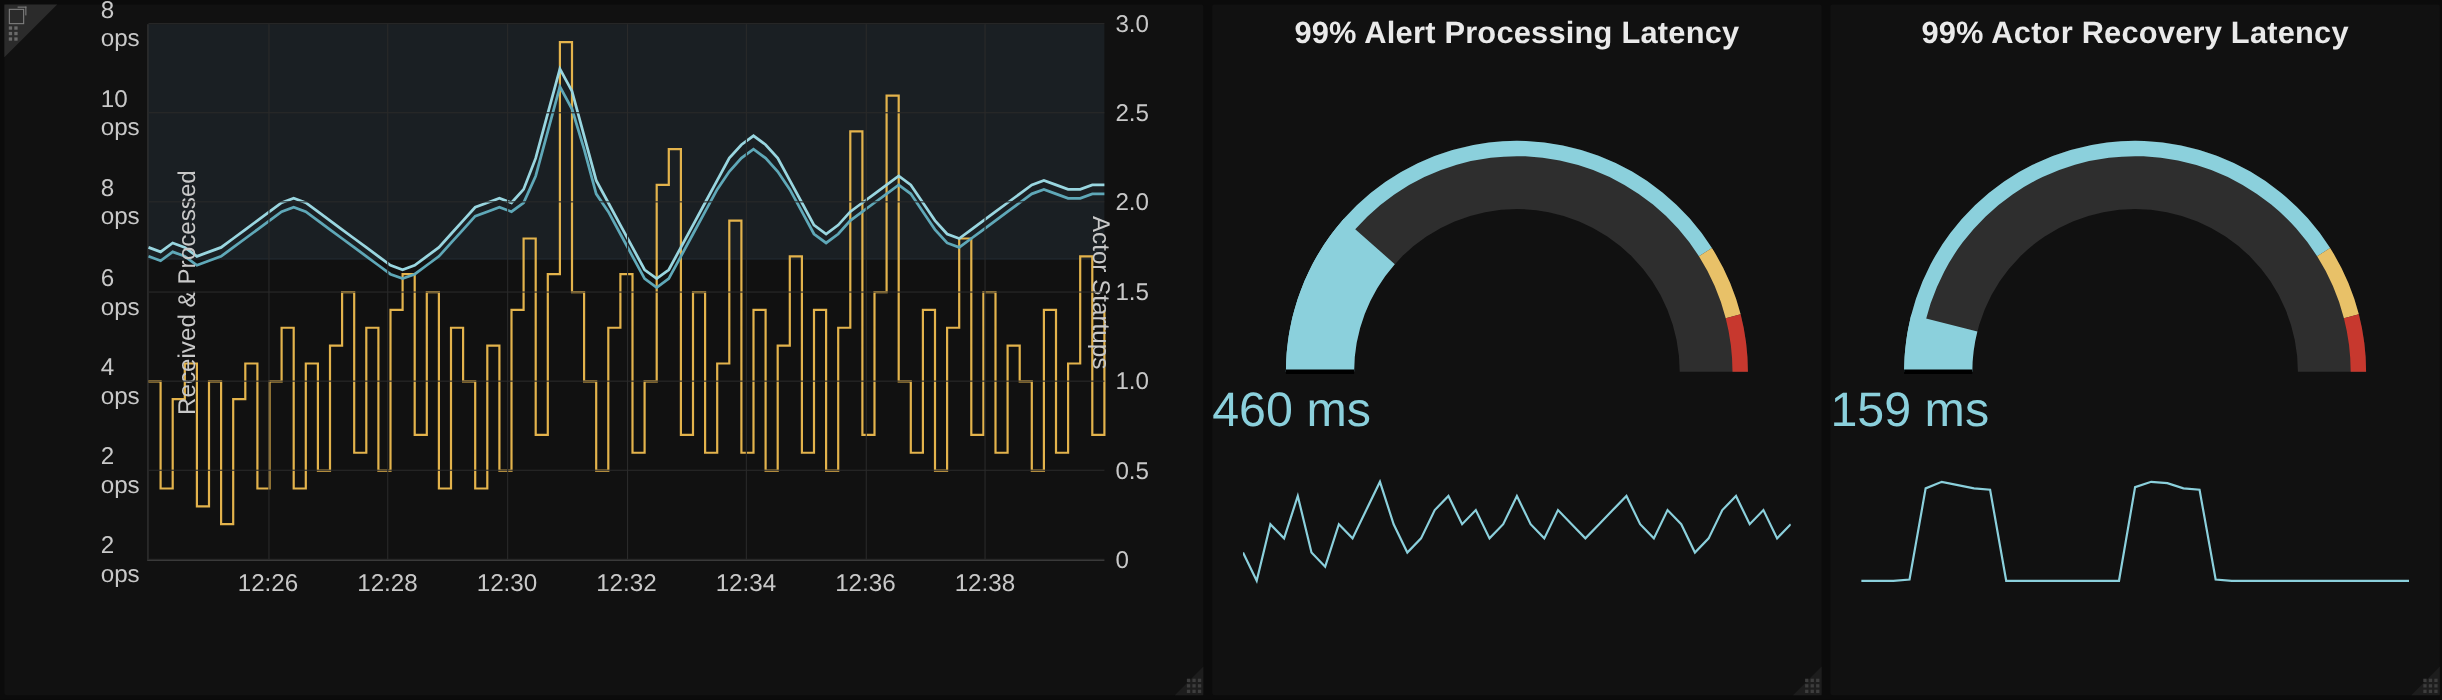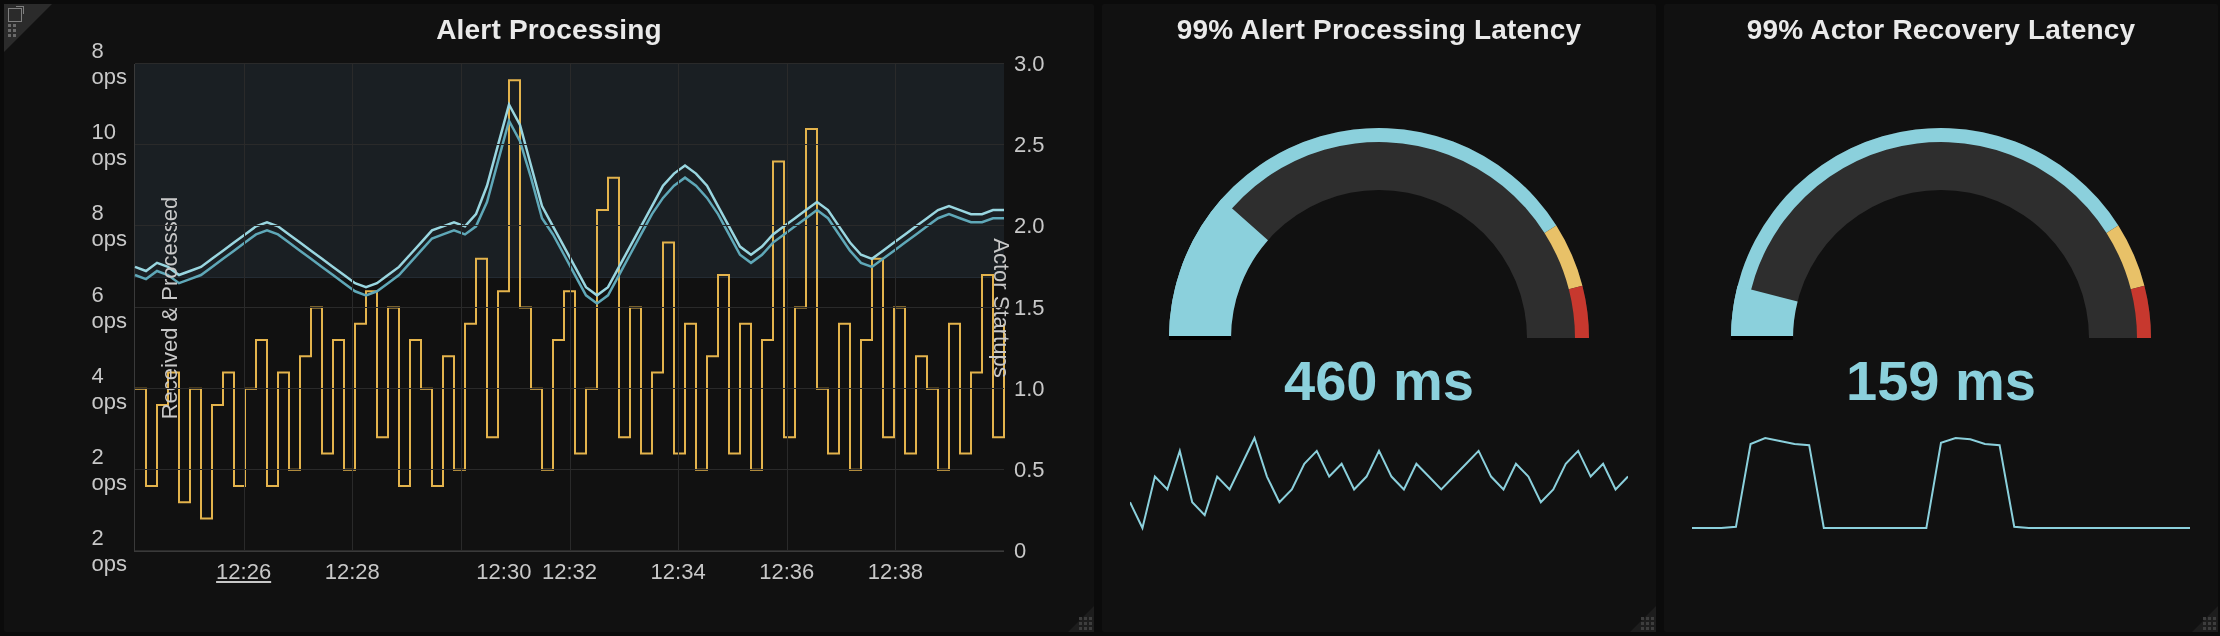--- a/index.html
+++ b/index.html
@@ -162,23 +162,22 @@
     position: relative;
     width: 100%;
     height: 510px;
     margin-top: 22px;
   }
   .gauge-svg { display:block; margin: 0 auto; }
   .gauge-value {
     position: absolute;
     left: 0; right: 0;
     top: 280px;
-    text-align: center;
-    font-size: 56px;
-    font-weight: 700;
+    font-size: 44px;
+    font-weight: 400;
     color: #8bd0dc;
   }
   .sparkline {
     position: absolute;
     left: 28px; right: 28px;
     top: 350px;
     height: 120px;
   }
   .sparkline svg { width:100%; height:100%; }
   .spark-path { stroke:#8bd0dc; stroke-width:2; fill:none; }
@@ -195,21 +194,20 @@
         <div class="drag-dots">
           <span></span>
             <span></span>
             <span></span>
             <span></span>
             <span></span>
             <span></span>
         </div>
       </div>
     </div>
-    <div class="panel-title">Alert Processing</div>
 
     <div class="chart-area">
       <div class="plot" id="plot">
         <div class="zoom-region"></div>
         <svg class="lines" id="plot-svg" preserveAspectRatio="none" viewBox="0 0 870 488">
             <path d="M 0 325.33333333333337 L 11.012658227848101 325.33333333333337 L 11.012658227848101 422.93333333333334 L 22.025316455696203 422.93333333333334 L 22.025316455696203 341.6 L 33.037974683544306 341.6 L 33.037974683544306 309.06666666666666 L 44.050632911392405 309.06666666666666 L 44.050632911392405 439.2 L 55.06329113924051 439.2 L 55.06329113924051 325.33333333333337 L 66.07594936708861 325.33333333333337 L 66.07594936708861 455.4666666666667 L 77.0886075949367 455.4666666666667 L 77.0886075949367 341.6 L 88.10126582278481 341.6 L 88.10126582278481 309.06666666666666 L 99.1139240506329 309.06666666666666 L 99.1139240506329 422.93333333333334 L 110.12658227848102 422.93333333333334 L 110.12658227848102 325.33333333333337 L 121.1392405063291 325.33333333333337 L 121.1392405063291 276.5333333333333 L 132.15189873417722 276.5333333333333 L 132.15189873417722 422.93333333333334 L 143.1645569620253 422.93333333333334 L 143.1645569620253 309.06666666666666 L 154.1772151898734 309.06666666666666 L 154.1772151898734 406.6666666666667 L 165.18987341772154 406.6666666666667 L 165.18987341772154 292.8 L 176.20253164556962 292.8 L 176.20253164556962 244 L 187.21518987341773 244 L 187.21518987341773 390.4 L 198.2278481012658 390.4 L 198.2278481012658 276.5333333333333 L 209.24050632911394 276.5333333333333 L 209.24050632911394 406.6666666666667 L 220.25316455696205 406.6666666666667 L 220.25316455696205 260.26666666666665 L 231.2658227848101 260.26666666666665 L 231.2658227848101 227.73333333333335 L 242.2784810126582 227.73333333333335 L 242.2784810126582 374.1333333333333 L 253.29113924050634 374.1333333333333 L 253.29113924050634 244 L 264.30379746835445 244 L 264.30379746835445 422.93333333333334 L 275.3164556962025 422.93333333333334 L 275.3164556962025 276.5333333333333 L 286.3291139240506 276.5333333333333 L 286.3291139240506 325.33333333333337 L 297.34177215189874 325.33333333333337 L 297.34177215189874 422.93333333333334 L 308.3544303797468 422.93333333333334 L 308.3544303797468 292.8 L 319.36708860759495 292.8 L 319.36708860759495 406.6666666666667 L 330.3797468354431 406.6666666666667 L 330.3797468354431 260.26666666666665 L 341.3924050632911 260.26666666666665 L 341.3924050632911 195.2 L 352.40506329113924 195.2 L 352.40506329113924 374.1333333333333 L 363.4177215189873 374.1333333333333 L 363.4177215189873 227.73333333333335 L 374.43037974683546 227.73333333333335 L 374.43037974683546 16.26666666666665 L 385.44303797468353 16.26666666666665 L 385.44303797468353 244 L 396.4556962025316 244 L 396.4556962025316 325.33333333333337 L 407.46835443037975 325.33333333333337 L 407.46835443037975 406.6666666666667 L 418.4810126582279 406.6666666666667 L 418.4810126582279 276.5333333333333 L 429.49367088607596 276.5333333333333 L 429.49367088607596 227.73333333333335 L 440.5063291139241 227.73333333333335 L 440.5063291139241 390.4 L 451.5189873417721 390.4 L 451.5189873417721 325.33333333333337 L 462.5316455696202 325.33333333333337 L 462.5316455696202 146.39999999999998 L 473.5443037974684 146.39999999999998 L 473.5443037974684 113.86666666666667 L 484.5569620253164 113.86666666666667 L 484.5569620253164 374.1333333333333 L 495.5696202531646 374.1333333333333 L 495.5696202531646 244 L 506.5822784810127 244 L 506.5822784810127 390.4 L 517.5949367088607 390.4 L 517.5949367088607 309.06666666666666 L 528.6075949367089 309.06666666666666 L 528.6075949367089 178.93333333333334 L 539.620253164557 178.93333333333334 L 539.620253164557 390.4 L 550.632911392405 390.4 L 550.632911392405 260.26666666666665 L 561.6455696202531 260.26666666666665 L 561.6455696202531 406.6666666666667 L 572.6582278481012 406.6666666666667 L 572.6582278481012 292.8 L 583.6708860759494 292.8 L 583.6708860759494 211.4666666666667 L 594.6835443037975 211.4666666666667 L 594.6835443037975 390.4 L 605.6962025316456 390.4 L 605.6962025316456 260.26666666666665 L 616.7088607594936 260.26666666666665 L 616.7088607594936 406.6666666666667 L 627.7215189873417 406.6666666666667 L 627.7215189873417 276.5333333333333 L 638.7341772151899 276.5333333333333 L 638.7341772151899 97.60000000000002 L 649.746835443038 97.60000000000002 L 649.746835443038 374.1333333333333 L 660.7594936708862 374.1333333333333 L 660.7594936708862 244 L 671.7721518987341 244 L 671.7721518987341 65.06666666666666 L 682.7848101265822 65.06666666666666 L 682.7848101265822 325.33333333333337 L 693.7974683544304 325.33333333333337 L 693.7974683544304 390.4 L 704.8101265822785 390.4 L 704.8101265822785 260.26666666666665 L 715.8227848101267 260.26666666666665 L 715.8227848101267 406.6666666666667 L 726.8354430379746 406.6666666666667 L 726.8354430379746 276.5333333333333 L 737.8481012658227 276.5333333333333 L 737.8481012658227 195.2 L 748.8607594936709 195.2 L 748.8607594936709 374.1333333333333 L 759.873417721519 374.1333333333333 L 759.873417721519 244 L 770.8860759493671 244 L 770.8860759493671 390.4 L 781.8987341772151 390.4 L 781.8987341772151 292.8 L 792.9113924050632 292.8 L 792.9113924050632 325.33333333333337 L 803.9240506329114 325.33333333333337 L 803.9240506329114 406.6666666666667 L 814.9367088607595 406.6666666666667 L 814.9367088607595 260.26666666666665 L 825.9493670886076 260.26666666666665 L 825.9493670886076 390.4 L 836.9620253164558 390.4 L 836.9620253164558 309.06666666666666 L 847.9746835443037 309.06666666666666 L 847.9746835443037 211.4666666666667 L 858.9873417721519 211.4666666666667 L 858.9873417721519 374.1333333333333 L 870 374.1333333333333 L 870 260.26666666666665" class="series-startups"></path>
             <path d="M 0 203.33333333333331 L 11.012658227848101 207.39999999999998 L 22.025316455696203 199.26666666666665 L 33.037974683544306 203.33333333333331 L 44.050632911392405 211.4666666666667 L 55.06329113924051 207.39999999999998 L 66.07594936708861 203.33333333333331 L 77.0886075949367 195.2 L 88.10126582278481 187.06666666666666 L 99.1139240506329 178.93333333333334 L 110.12658227848102 170.8 L 121.1392405063291 162.66666666666669 L 132.15189873417722 158.60000000000002 L 143.1645569620253 162.66666666666669 L 154.1772151898734 170.8 L 165.18987341772154 178.93333333333334 L 176.20253164556962 187.06666666666666 L 187.21518987341773 195.2 L 198.2278481012658 203.33333333333331 L 209.24050632911394 211.4666666666667 L 220.25316455696205 219.60000000000002 L 231.2658227848101 223.66666666666669 L 242.2784810126582 219.60000000000002 L 253.29113924050634 211.4666666666667 L 264.30379746835445 203.33333333333331 L 275.3164556962025 191.13333333333338 L 286.3291139240506 178.93333333333334 L 297.34177215189874 166.73333333333335 L 308.3544303797468 162.66666666666669 L 319.36708860759495 158.60000000000002 L 330.3797468354431 162.66666666666669 L 341.3924050632911 150.46666666666664 L 352.40506329113924 122 L 363.4177215189873 81.33333333333331 L 374.43037974683546 40.666666666666686 L 385.44303797468353 61 L 396.4556962025316 101.66666666666669 L 407.46835443037975 142.33333333333331 L 418.4810126582279 162.66666666666669 L 429.49367088607596 183 L 440.5063291139241 203.33333333333331 L 451.5189873417721 223.66666666666669 L 462.5316455696202 231.8 L 473.5443037974684 223.66666666666669 L 484.5569620253164 203.33333333333331 L 495.5696202531646 183 L 506.5822784810127 162.66666666666669 L 517.5949367088607 142.33333333333331 L 528.6075949367089 122 L 539.620253164557 109.80000000000001 L 550.632911392405 101.66666666666669 L 561.6455696202531 109.80000000000001 L 572.6582278481012 122 L 583.6708860759494 142.33333333333331 L 594.6835443037975 162.66666666666669 L 605.6962025316456 183 L 616.7088607594936 191.13333333333338 L 627.7215189873417 183 L 638.7341772151899 170.8 L 649.746835443038 162.66666666666669 L 660.7594936708862 154.53333333333336 L 671.7721518987341 146.39999999999998 L 682.7848101265822 138.26666666666665 L 693.7974683544304 146.39999999999998 L 704.8101265822785 162.66666666666669 L 715.8227848101267 178.93333333333334 L 726.8354430379746 191.13333333333338 L 737.8481012658227 195.2 L 748.8607594936709 187.06666666666666 L 759.873417721519 178.93333333333334 L 770.8860759493671 170.8 L 781.8987341772151 162.66666666666669 L 792.9113924050632 154.53333333333336 L 803.9240506329114 146.39999999999998 L 814.9367088607595 142.33333333333331 L 825.9493670886076 146.39999999999998 L 836.9620253164558 150.46666666666664 L 847.9746835443037 150.46666666666664 L 858.9873417721519 146.39999999999998 L 870 146.39999999999998" class="series-a"></path>
             <path d="M 0 211.4666666666667 L 11.012658227848101 215.5333333333333 L 22.025316455696203 207.39999999999998 L 33.037974683544306 211.4666666666667 L 44.050632911392405 219.60000000000002 L 55.06329113924051 215.5333333333333 L 66.07594936708861 211.4666666666667 L 77.0886075949367 203.33333333333331 L 88.10126582278481 195.2 L 99.1139240506329 187.06666666666666 L 110.12658227848102 178.93333333333334 L 121.1392405063291 170.8 L 132.15189873417722 166.73333333333335 L 143.1645569620253 170.8 L 154.1772151898734 178.93333333333334 L 165.18987341772154 187.06666666666666 L 176.20253164556962 195.2 L 187.21518987341773 203.33333333333331 L 198.2278481012658 211.4666666666667 L 209.24050632911394 219.60000000000002 L 220.25316455696205 227.73333333333335 L 231.2658227848101 231.8 L 242.2784810126582 227.73333333333335 L 253.29113924050634 219.60000000000002 L 264.30379746835445 211.4666666666667 L 275.3164556962025 199.26666666666665 L 286.3291139240506 187.06666666666666 L 297.34177215189874 174.86666666666662 L 308.3544303797468 170.8 L 319.36708860759495 166.73333333333335 L 330.3797468354431 170.8 L 341.3924050632911 162.66666666666669 L 352.40506329113924 138.26666666666665 L 363.4177215189873 97.60000000000002 L 374.43037974683546 56.93333333333334 L 385.44303797468353 77.26666666666665 L 396.4556962025316 113.86666666666667 L 407.46835443037975 154.53333333333336 L 418.4810126582279 170.8 L 429.49367088607596 191.13333333333338 L 440.5063291139241 211.4666666666667 L 451.5189873417721 231.8 L 462.5316455696202 239.93333333333334 L 473.5443037974684 231.8 L 484.5569620253164 211.4666666666667 L 495.5696202531646 191.13333333333338 L 506.5822784810127 170.8 L 517.5949367088607 150.46666666666664 L 528.6075949367089 134.2 L 539.620253164557 122 L 550.632911392405 113.86666666666667 L 561.6455696202531 122 L 572.6582278481012 134.2 L 583.6708860759494 150.46666666666664 L 594.6835443037975 170.8 L 605.6962025316456 191.13333333333338 L 616.7088607594936 199.26666666666665 L 627.7215189873417 191.13333333333338 L 638.7341772151899 178.93333333333334 L 649.746835443038 170.8 L 660.7594936708862 162.66666666666669 L 671.7721518987341 154.53333333333336 L 682.7848101265822 146.39999999999998 L 693.7974683544304 154.53333333333336 L 704.8101265822785 170.8 L 715.8227848101267 187.06666666666666 L 726.8354430379746 199.26666666666665 L 737.8481012658227 203.33333333333331 L 748.8607594936709 195.2 L 759.873417721519 187.06666666666666 L 770.8860759493671 178.93333333333334 L 781.8987341772151 170.8 L 792.9113924050632 162.66666666666669 L 803.9240506329114 154.53333333333336 L 814.9367088607595 150.46666666666664 L 825.9493670886076 154.53333333333336 L 836.9620253164558 158.60000000000002 L 847.9746835443037 158.60000000000002 L 858.9873417721519 154.53333333333336 L 870 154.53333333333336" class="series-b"></path>
           </svg>
         <div class="y-left-label">Received &amp; Processed</div>
@@ -229,25 +227,25 @@
           <div class="grid-h" style="bottom: 66.6667%;"></div>
           <div class="tick tick-left" style="bottom: 66.6667%; transform: translateY(50%);">8 ops</div>
           <div class="tick tick-right" style="bottom: 66.6667%; transform: translateY(50%);">2.0</div>
           <div class="grid-h" style="bottom: 83.3333%;"></div>
           <div class="tick tick-left" style="bottom: 83.3333%; transform: translateY(50%);">10 ops</div>
           <div class="tick tick-right" style="bottom: 83.3333%; transform: translateY(50%);">2.5</div>
           <div class="grid-h" style="bottom: 100%;"></div>
           <div class="tick tick-left" style="bottom: 100%; transform: translateY(50%);">8 ops</div>
           <div class="tick tick-right" style="bottom: 100%; transform: translateY(50%);">3.0</div>
           <div class="grid-v" style="left: 12.5%;"></div>
-          <div class="tick tick-bottom" style="left: 12.5%; text-decoration: underline;">12:26</div>
+          <div class="tick tick-bottom" style="left: 12.5%;">12:26</div>
           <div class="grid-v" style="left: 25%;"></div>
           <div class="tick tick-bottom" style="left: 25%;">12:28</div>
           <div class="grid-v" style="left: 37.5%;"></div>
-          <div class="tick tick-bottom" style="left: 37.5%; margin-left: 43px;">12:30</div>
+          <div class="tick tick-bottom" style="left: 37.5%;">12:30</div>
           <div class="grid-v" style="left: 50%;"></div>
           <div class="tick tick-bottom" style="left: 50%;">12:32</div>
           <div class="grid-v" style="left: 62.5%;"></div>
           <div class="tick tick-bottom" style="left: 62.5%;">12:34</div>
           <div class="grid-v" style="left: 75%;"></div>
           <div class="tick tick-bottom" style="left: 75%;">12:36</div>
           <div class="grid-v" style="left: 87.5%;"></div>
           <div class="tick tick-bottom" style="left: 87.5%;">12:38</div>
         </div>
     </div>

